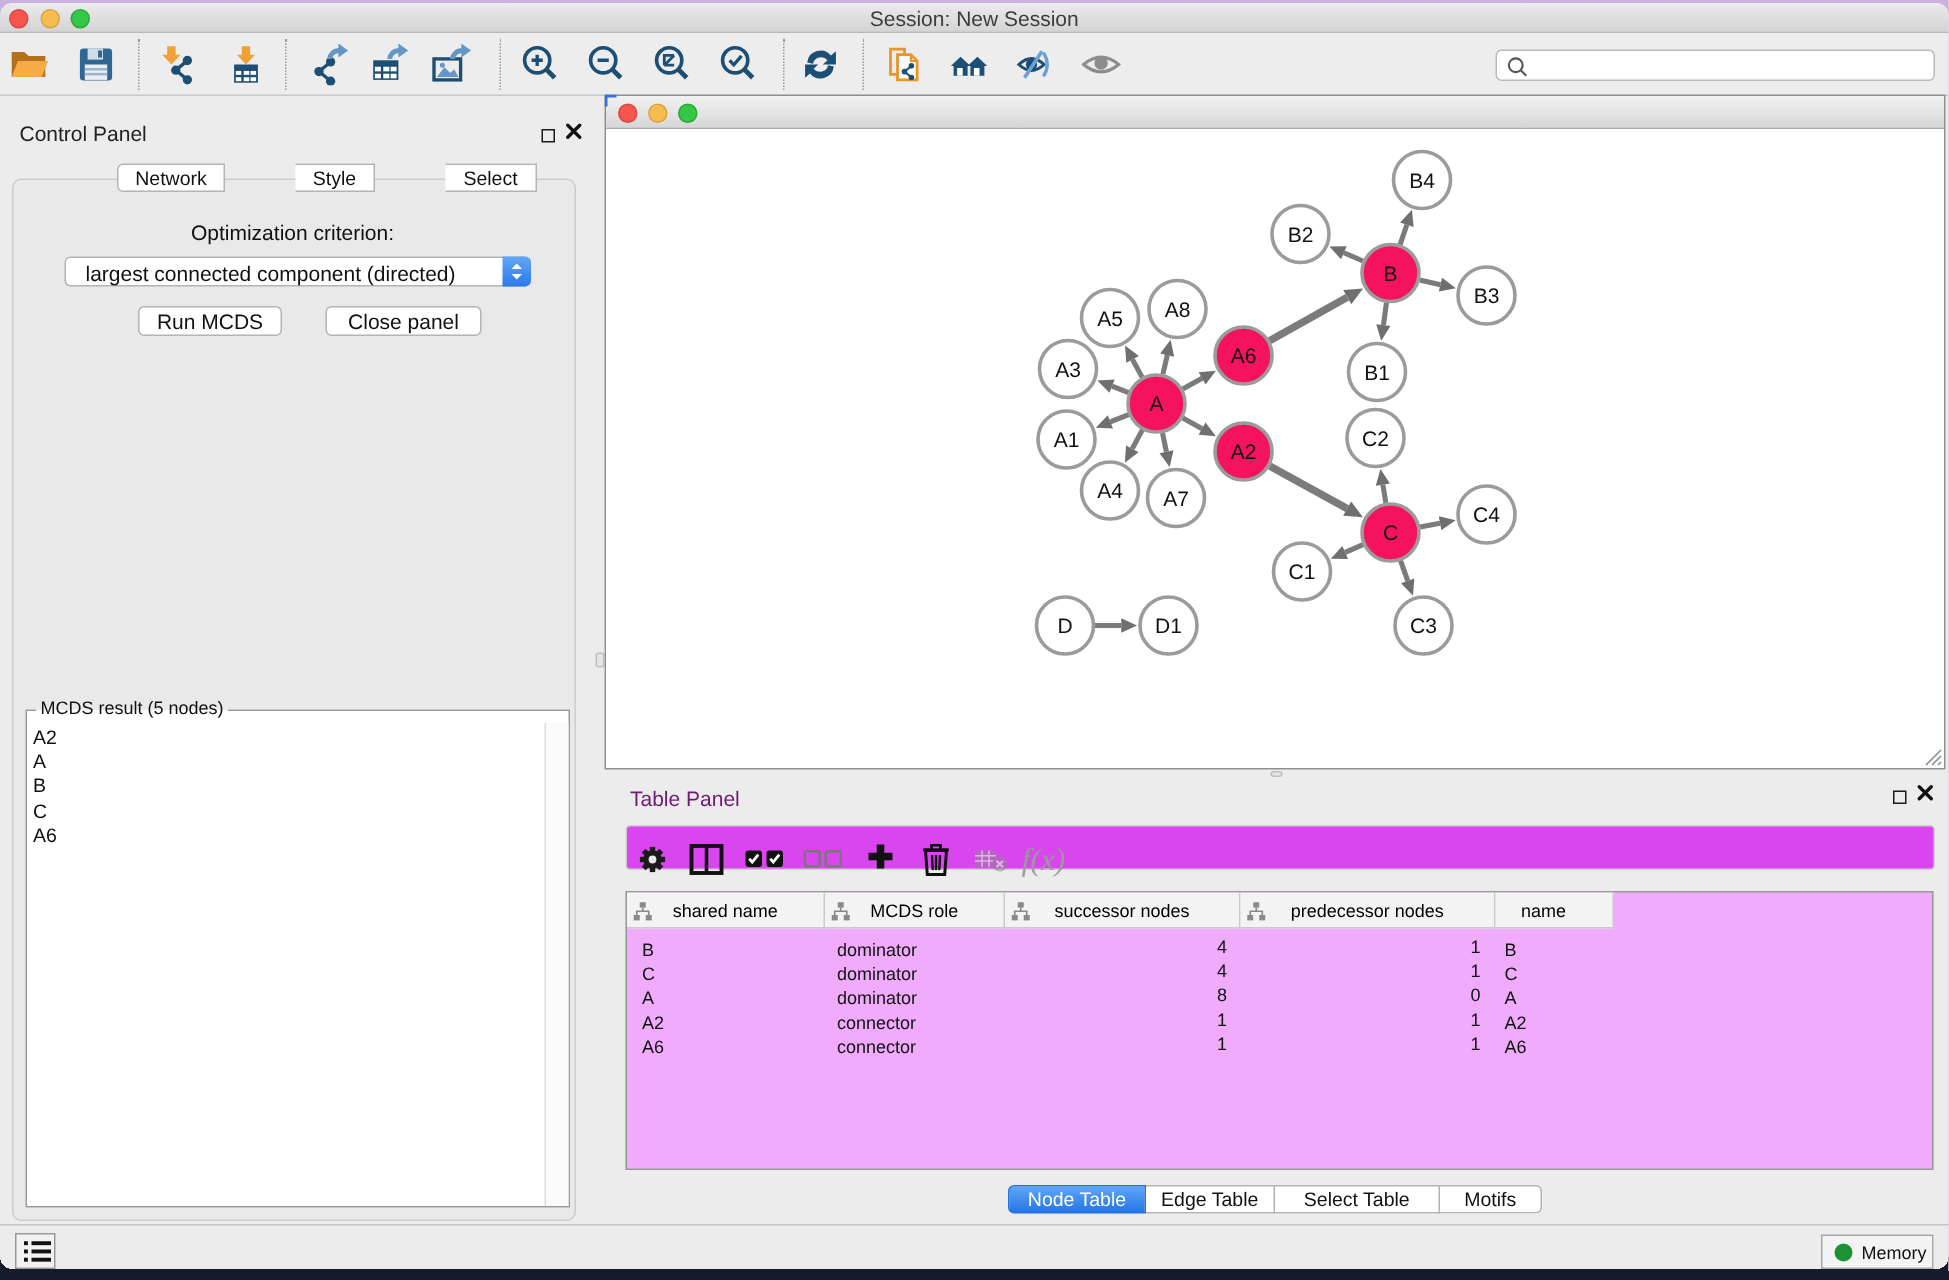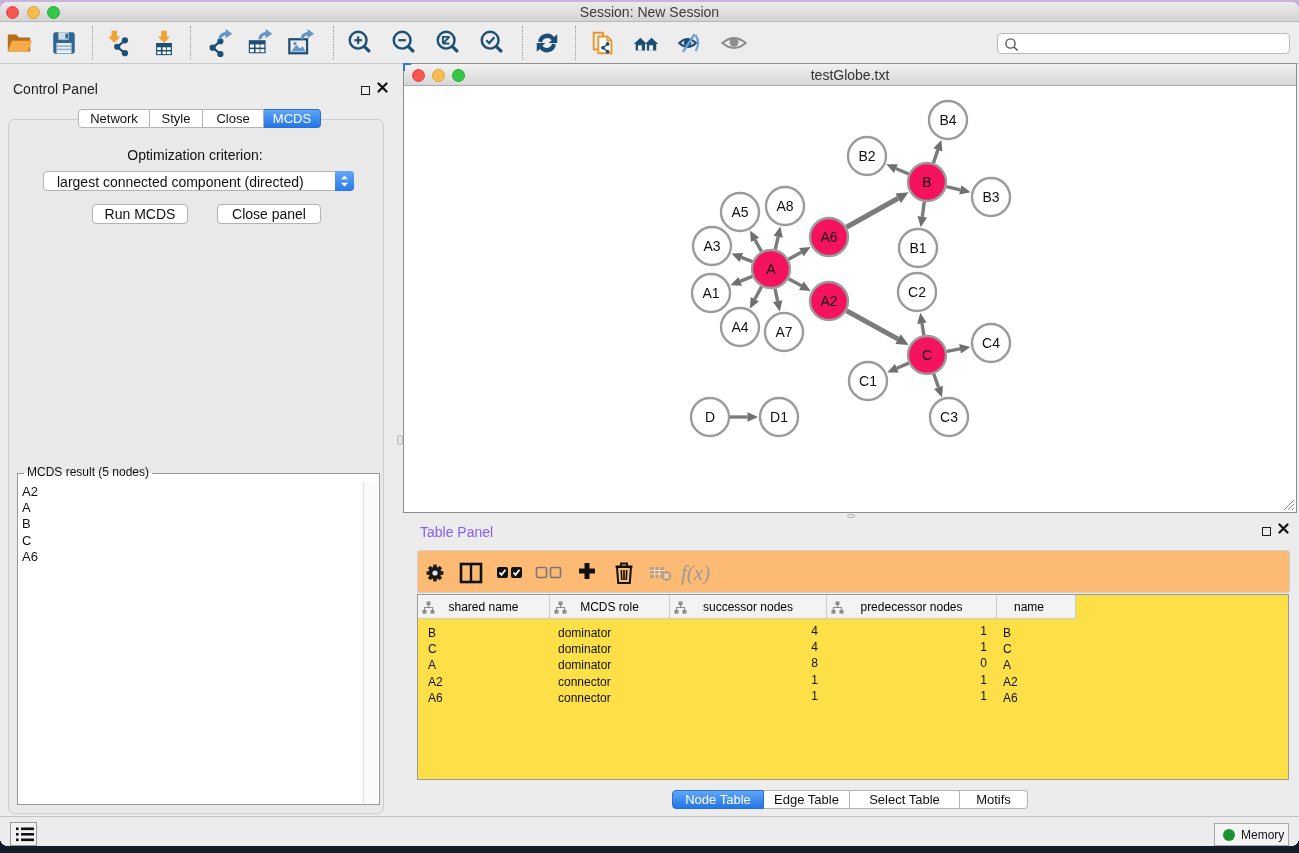--- a/index.html
+++ b/index.html
@@ -23,42 +23,42 @@
 #searchbox { position:absolute; left:997px; top:11px; width:293px; height:21px; background:#fff; border:1px solid #b9b9b9; border-radius:4px; }
 
 #cpanel { position:absolute; left:0; top:63px; width:390px; height:753px; background:#ececec;margin-top:12px; }
 #cpanel .hdr { position:absolute; left:13px; top:6px; font-size:14px; color:#222; }
 #cp-inner { position:absolute; left:8px; top:44px; width:376px; height:695px; background:#e9e9e9; border:1px solid #cdcdcd; border-radius:6px; }
 .tabs { position:absolute; display:flex; }
 .tab { height:19px; line-height:18px; font-size:13px; text-align:center; background:#fff; border:1px solid #b4b4b4; border-left:none; color:#111; }
 .tab.first { border-left:1px solid #b4b4b4; border-radius:4px 0 0 4px; }
 .tab.last { border-radius:0 4px 4px 0; }
 .tab.sel { background:linear-gradient(#5fa6f5,#2376e8); color:#fff; border-color:#2a6fd4; }
-#cp-tabs { left:78px; top:34px; }
+#cp-tabs { left:78px; top:34px;gap:47px; }
 #opt-label { position:absolute; left:0; top:72px; width:390px; text-align:center; font-size:14px; color:#111; }
 #dropdown { position:absolute; left:43px; top:96px; width:311px; height:20px; background:#fff; border:1px solid #b4b4b4; border-radius:4px; font-size:14px; color:#111; }
 #dropdown .txt { position:absolute; left:13px; top:2px; }
 #dropdown .spin { position:absolute; right:-1px; top:-1px; width:19px; height:20px; background:linear-gradient(#62a7f6,#2a79e8); border-radius:0 4px 4px 0; }
 .btn { position:absolute; height:20px; line-height:19px; background:#fff; border:1px solid #b4b4b4; border-radius:4px; font-size:14px; color:#111; text-align:center; }
 #mcds-fs { position:absolute; left:17px; top:398px; width:363px; height:332px; border:1px solid #9a9a9a; background:#fff; }
 #mcds-legend { position:absolute; left:24px; top:390px; background:linear-gradient(#e9e9e9 60%,#ffffff 60%); padding:0 3px; font-size:12px; color:#111; }
 #mcds-list { position:absolute; left:18px; top:409px; width:344px; font-size:13px; color:#111; line-height:16.2px; padding-left:4px; }
 #mcds-sb { position:absolute; left:363px; top:407px; width:16px; height:322px; background:#fafafa; border-left:1px solid #ddd; }
 
 #netwin { position:absolute; left:403px; top:63px; width:894px; height:450px; background:#fff; border:1px solid #8e8e8e; }
 #netwin .nt { position:absolute; left:0; top:0; width:100%; height:22px; background:linear-gradient(#f2f2f2,#d7d7d7); border-bottom:1px solid #ababab; }
 #netwin .ttl { position:absolute; top:3px; left:0; width:100%; text-align:center; font-size:14px; color:#333; }
 #netwin .tl { top:5px; } #netwin .t1 { left:8px;  background:#f6564f; border:1px solid #dd4741; }
 #netwin .t2 { left:28px; background:#f5bd4f; border:1px solid #dea13e; }
 #netwin .t3 { left:48px; background:#35c748; border:1px solid #27a938; }
 
 #tpanel { position:absolute; left:390px; top:517px; width:909px; height:299px; background:#ececec; }
-#tpanel .hdr { position:absolute; left:30px; top:7px; font-size:14px; color:#8b5cf6; }
-#tp-toolbar { position:absolute; left:27px; top:33px; width:873px; height:43px; background:#fdba74; border:1px solid #cfcfcf; border-radius:3px; }
-#tp-table { position:absolute; left:27px; top:77px; width:872px; height:186px; background:#fde047; border:1px solid #999; }
+#tpanel .hdr { position:absolute; left:30px; top:7px; font-size:14px; color:#701a75; }
+#tp-toolbar { position:absolute; left:27px; top:33px; width:873px; height:30px; background:#d946ef; border:1px solid #cfcfcf; border-radius:3px; }
+#tp-table { position:absolute; left:27px; top:77px; width:872px; height:186px; background:#f0abfc; border:1px solid #999; }
 #tp-thead { position:absolute; left:0; top:0; height:25px; width:100%; font-size:12px; }
 .thc { position:absolute; top:0; height:24px; background:#f3f3f3; border-right:1px solid #c9c9c9; border-bottom:1px solid #c9c9c9; }
 .thc span { position:absolute; top:5px; width:100%; text-align:center; }
 .trow { position:absolute; font-size:12px; color:#111; height:16px; }
 #tp-tabs { left:282px; top:273px; }
 
 .pfloat { position:absolute; width:9px; height:9px; border:1.5px solid #1a1a1a; }
 .pclose { position:absolute; font-size:12px; font-weight:bold; color:#111; }
 
 #statusbar { position:absolute; left:0; top:816px; width:1299px; height:29px; background:#ececec; border-top:1px solid #c2c2c2; }
@@ -226,21 +226,21 @@
   <div id="cpanel">
     <div class="hdr">Control Panel</div>
     <div class="pfloat" style="left:361px; top:11px;"></div>
     <div class="pclose" style="left:377px; top:7px;"><svg width="11" height="11" viewBox="0 0 11 11">
           <path d="M1.5 1.5 L9.5 9.5 M9.5 1.5 L1.5 9.5" stroke="#111" stroke-width="2.2" stroke-linecap="round"></path>
         </svg></div>
     <div id="cp-inner"></div>
     <div class="tabs" id="cp-tabs">
       <div class="tab first" style="width:72px">Network</div>
       <div class="tab" style="width:53px">Style</div>
-      <div class="tab" style="width:61px">Close</div>
+      <div class="tab" style="width:61px">Select</div>
       <div class="tab sel last" style="width:57px">MCDS</div>
     </div>
     <div id="opt-label">Optimization criterion:</div>
     <div id="dropdown">
       <div class="txt">largest connected component (directed)</div>
       <div class="spin">
         <svg width="17" height="18" viewBox="0 0 17 18" style="position:absolute;left:1px;top:1px">
           <path d="M5 7.3 L8.5 3.6 L12 7.3 Z" fill="#fff"></path>
           <path d="M5 10.7 L8.5 14.4 L12 10.7 Z" fill="#fff"></path>
         </svg>
@@ -255,21 +255,20 @@
   </div>
 
   <div id="netwin">
     <svg width="10" height="10" viewBox="0 0 10 10" style="position:absolute;left:-1px;top:-1px;z-index:5">
         <path d="M0 8 L0 0 L8 0 L8 2 L2 2 L2 8 Z" fill="#3a6fd8"></path>
       </svg>
     <div class="nt">
       <div class="tl t1"></div>
         <div class="tl t2"></div>
         <div class="tl t3"></div>
-      <div class="ttl">testGlobe.txt</div>
     </div>
     <svg id="graph" width="892" height="426" viewBox="0 0 892 426" style="position:absolute;left:0;top:22px;">
 <line x1="348.4" y1="190.4" x2="336.2" y2="195.3" stroke="#7b7b7b" stroke-width="3.4"></line>
 <polygon points="326.5,199.2 334.5,190.9 338.0,199.7" fill="#6f6f6f"></polygon>
 <line x1="348.4" y1="175.7" x2="337.3" y2="171.4" stroke="#7b7b7b" stroke-width="3.4"></line>
 <polygon points="327.6,167.6 339.1,167.0 335.6,175.9" fill="#6f6f6f"></polygon>
 <line x1="357.4" y1="165.4" x2="351.0" y2="153.7" stroke="#7b7b7b" stroke-width="3.4"></line>
 <polygon points="346.0,144.4 355.2,151.4 346.9,155.9" fill="#6f6f6f"></polygon>
 <line x1="371.3" y1="163.5" x2="374.2" y2="150.7" stroke="#7b7b7b" stroke-width="3.4"></line>
 <polygon points="376.4,140.5 378.8,151.8 369.5,149.7" fill="#6f6f6f"></polygon>

